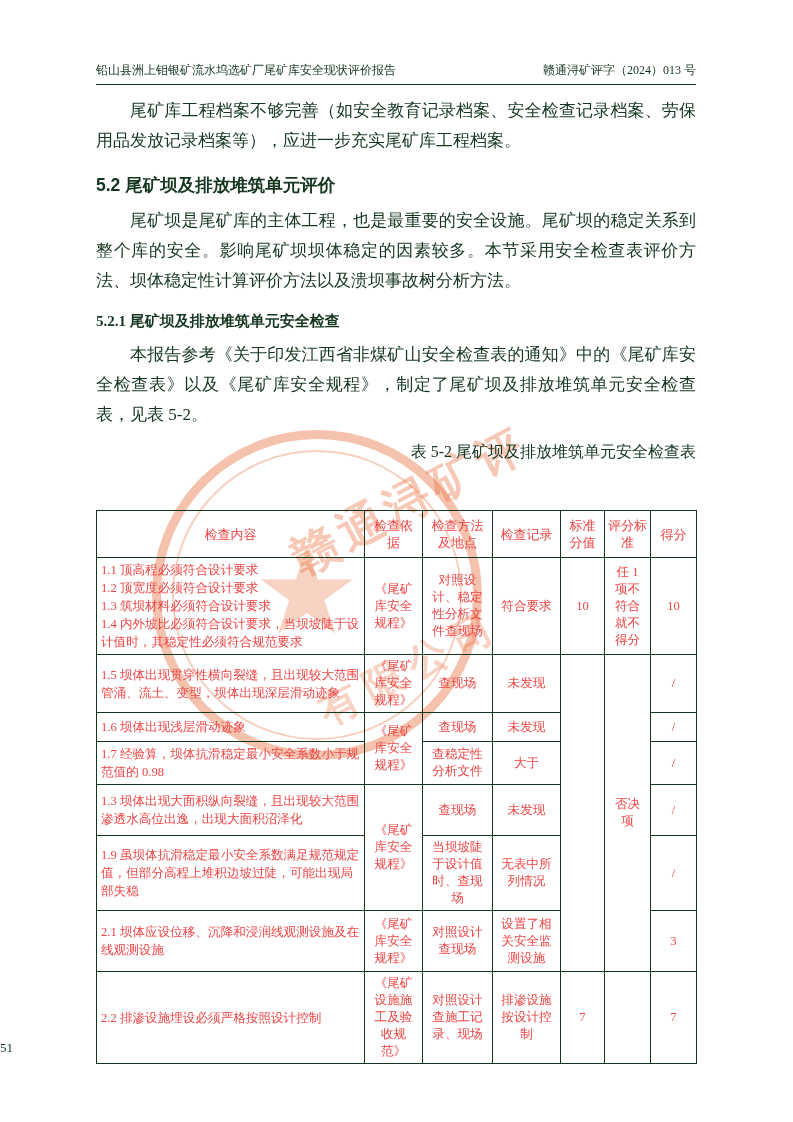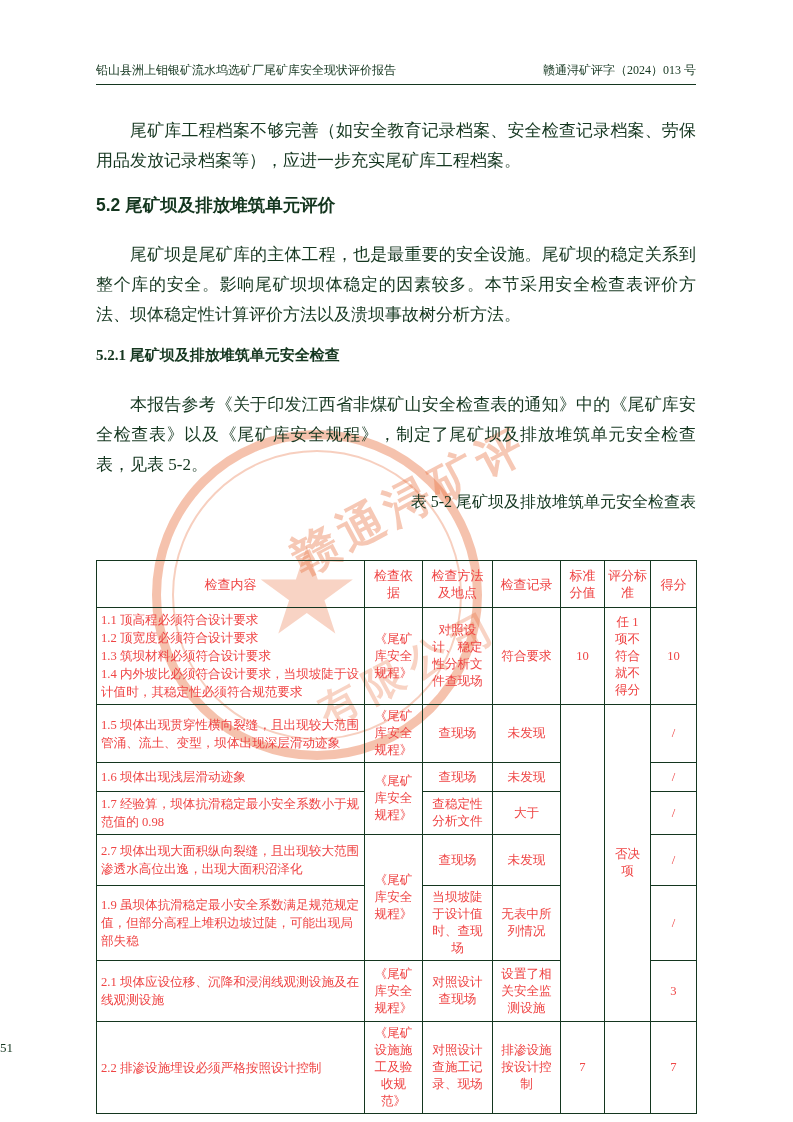--- a/index.html
+++ b/index.html
@@ -113,21 +113,21 @@
     width: 600px;
     z-index: 10;
   }
   p.para {
     margin: 0 0 2px 0;
     font-size: 17px;
     line-height: 30px;
     text-align: justify;
     text-justify: inter-ideograph;
   }
-  p.indent { text-indent: 34px; margin-top: 20px; }
+  p.indent { text-indent: 34px; }
   h2.sec {
     margin: 14px 0 6px 0;
     font-size: 17.5px;
     font-weight: bold;
     line-height: 30px;
     font-family: "Liberation Sans", sans-serif;
   }
   h3.subsec {
     margin: 10px 0 4px 0;
     font-size: 15px;
@@ -269,21 +269,21 @@
           <td class="c">未发现</td>
           <td class="c">/</td>
         </tr>
         <tr>
           <td class="content-cell" style="height: 30px; white-space: pre-line;">1.7 经验算，坝体抗滑稳定最小安全系数小于规范值的 0.98</td>
           <td class="c">查稳定性分析文件</td>
           <td class="c">大于</td>
           <td class="c">/</td>
         </tr>
         <tr>
-          <td class="content-cell" style="height: 44px; white-space: pre-line;">2.7 坝体出现大面积纵向裂缝，且出现较大范围渗透水高位出逸，出现大面积沼泽化</td>
+          <td class="content-cell" style="height: 44px; white-space: pre-line;">1.3 坝体出现大面积纵向裂缝，且出现较大范围渗透水高位出逸，出现大面积沼泽化</td>
           <td class="c" rowspan="2">《尾矿库安全规程》</td>
           <td class="c">查现场</td>
           <td class="c">未发现</td>
           <td class="c">/</td>
         </tr>
         <tr>
           <td class="content-cell" style="height: 50px; white-space: pre-line;">1.9 虽坝体抗滑稳定最小安全系数满足规范规定值，但部分高程上堆积边坡过陡，可能出现局部失稳</td>
           <td class="c">当坝坡陡于设计值时、查现场</td>
           <td class="c">无表中所列情况</td>
           <td class="c">/</td>

